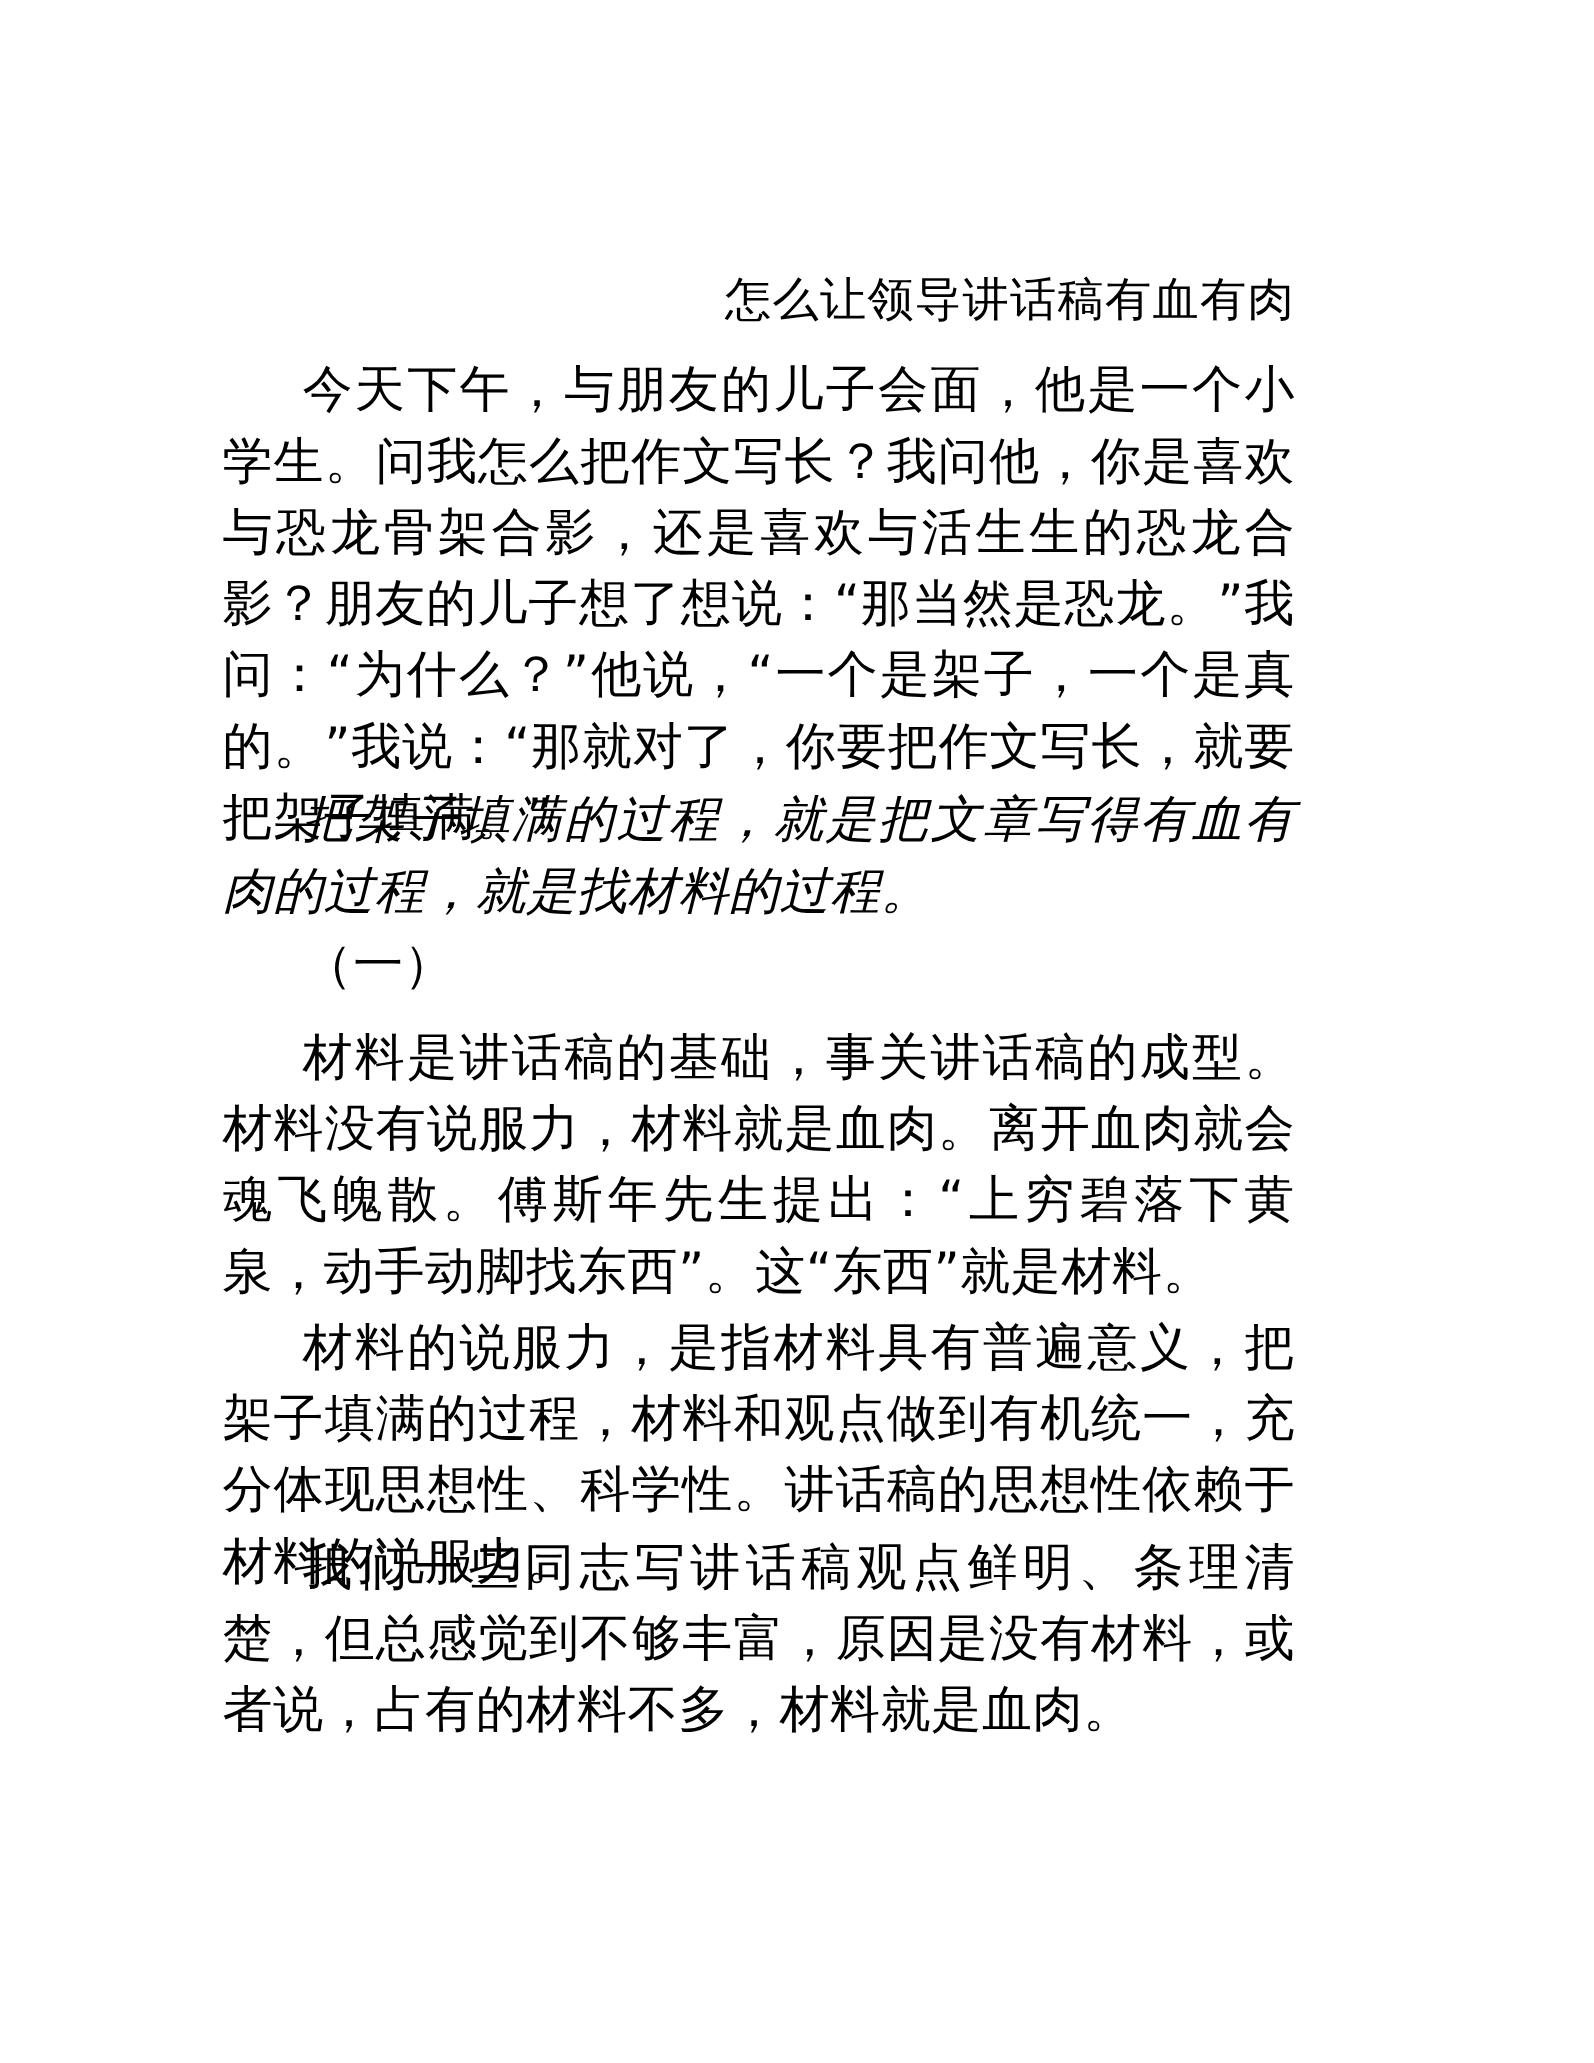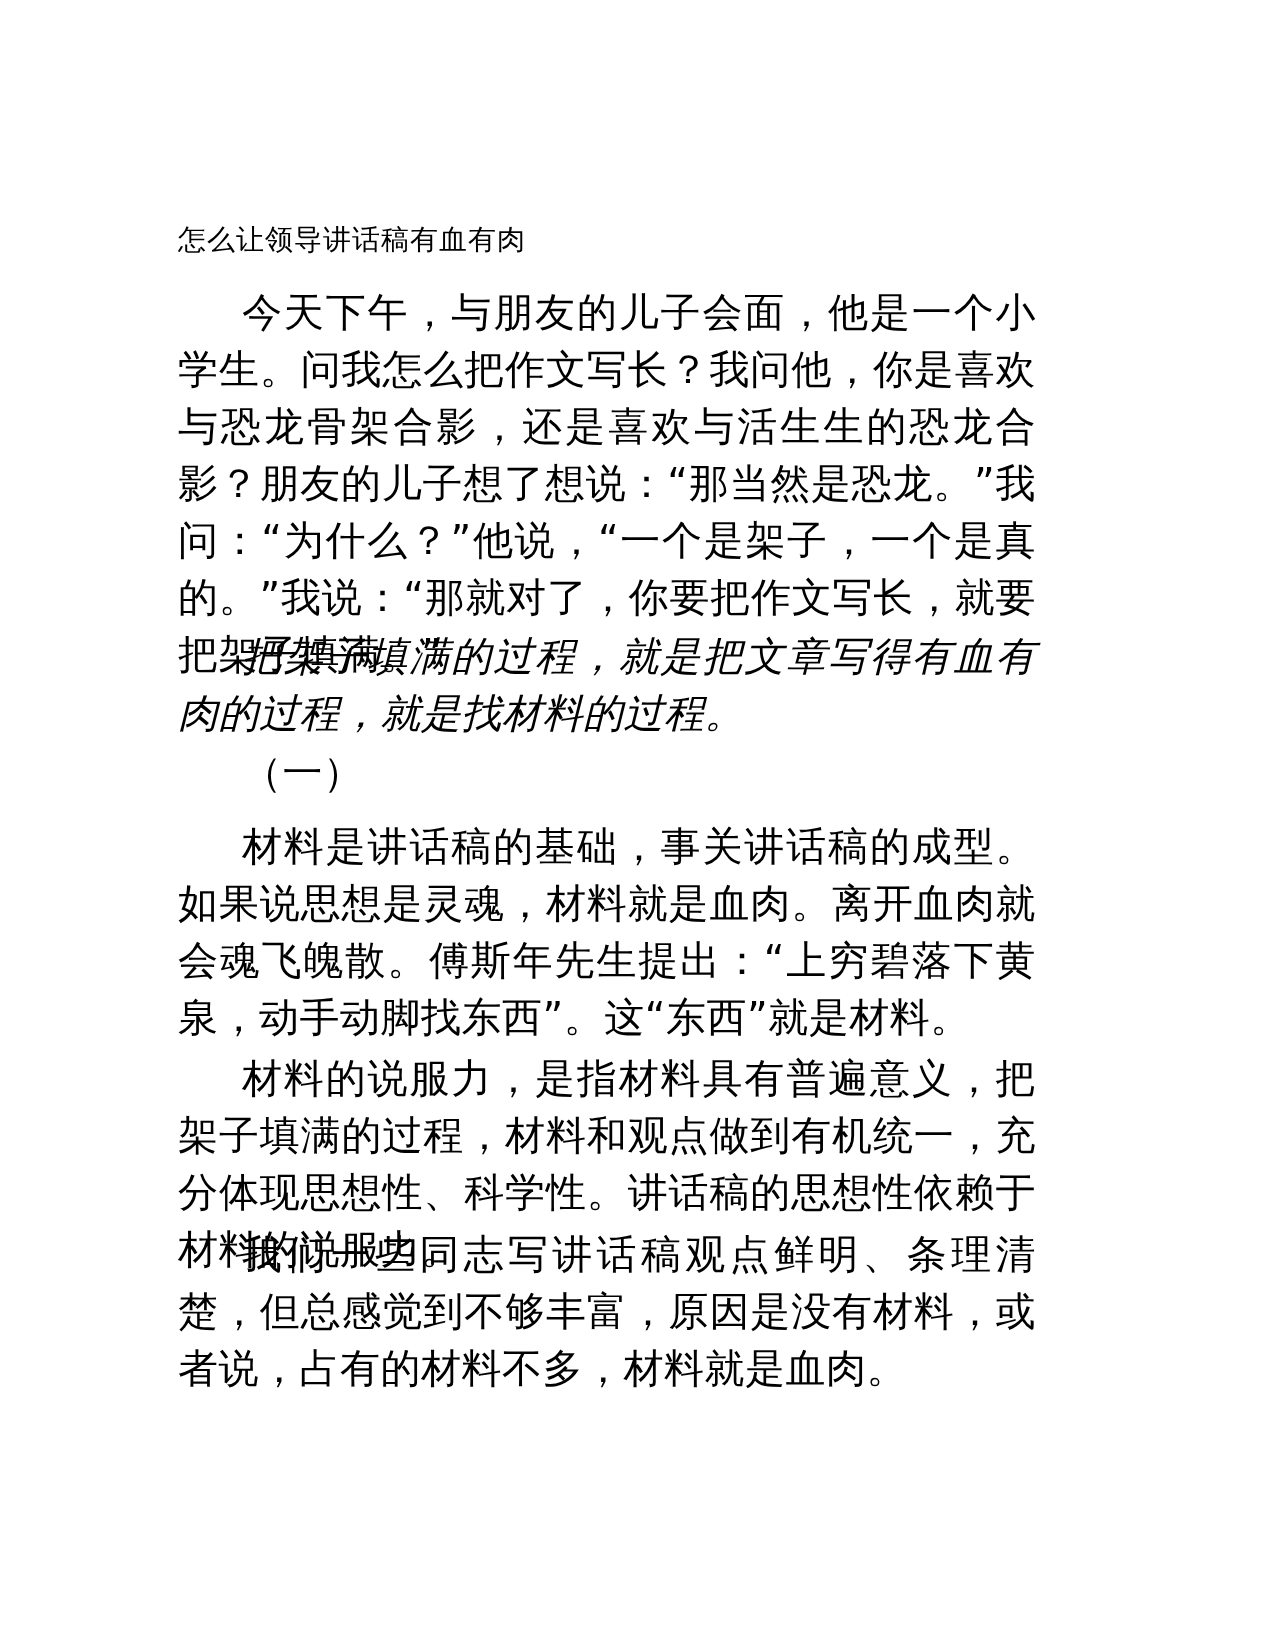--- a/index.html
+++ b/index.html
@@ -19,22 +19,22 @@
       position: absolute;
       left: 178px;
       top: 0;
       width: 858px;
     }
     .title {
       position: absolute;
       left: 0;
       top: 212px;
       width: 858px;
-      text-align: left;
-      font-size: 28px;
+      text-align: right;
+      font-size: 37px;
       line-height: 56px;
       letter-spacing: 1px;
     }
     .para {
       position: absolute;
       left: 0;
       width: 858px;
       font-size: 40px;
       line-height: 57px;
       text-align: justify;
@@ -49,18 +49,18 @@
 
 <div class="page">
   <h1 class="title" style="margin:0;font-weight:normal;">怎么让领导讲话稿有血有肉</h1>
 
   <p class="para indent" style="top:284px;">今天下午，与朋友的儿子会面，他是一个小学生。问我怎么把作文写长？我问他，你是喜欢与恐龙骨架合影，还是喜欢与活生生的恐龙合影？朋友的儿子想了想说：“那当然是恐龙。”我问：“为什么？”他说，“一个是架子，一个是真的。”我说：“那就对了，你要把作文写长，就要把架子填满。”</p>
 
   <p class="para indent" style="top:628px;font-style:italic;">把架子填满的过程，就是把文章写得有血有肉的过程，就是找材料的过程。</p>
 
   <p class="para indent" style="top:744px;">（一）</p>
 
-  <p class="para indent" style="top:818px;">材料是讲话稿的基础，事关讲话稿的成型。如果说思想是灵魂，材料就是血肉。离开血肉就会魂飞魄散。傅斯年先生提出：“上穷碧落下黄泉，动手动脚找东西”。这“东西”就是材料。</p>
+  <p class="para indent" style="top:818px;">材料是讲话稿的基础，事关讲话稿的成型。材料没有说服力，材料就是血肉。离开血肉就会魂飞魄散。傅斯年先生提出：“上穷碧落下黄泉，动手动脚找东西”。这“东西”就是材料。</p>
 
   <p class="para indent" style="top:1050px;">材料的说服力，是指材料具有普遍意义，把架子填满的过程，材料和观点做到有机统一，充分体现思想性、科学性。讲话稿的思想性依赖于材料的说服力。</p>
 
   <p class="para indent" style="top:1226px;">我们一些同志写讲话稿观点鲜明、条理清楚，但总感觉到不够丰富，原因是没有材料，或者说，占有的材料不多，材料就是血肉。</p>
 </div>
 
 </body></html>

